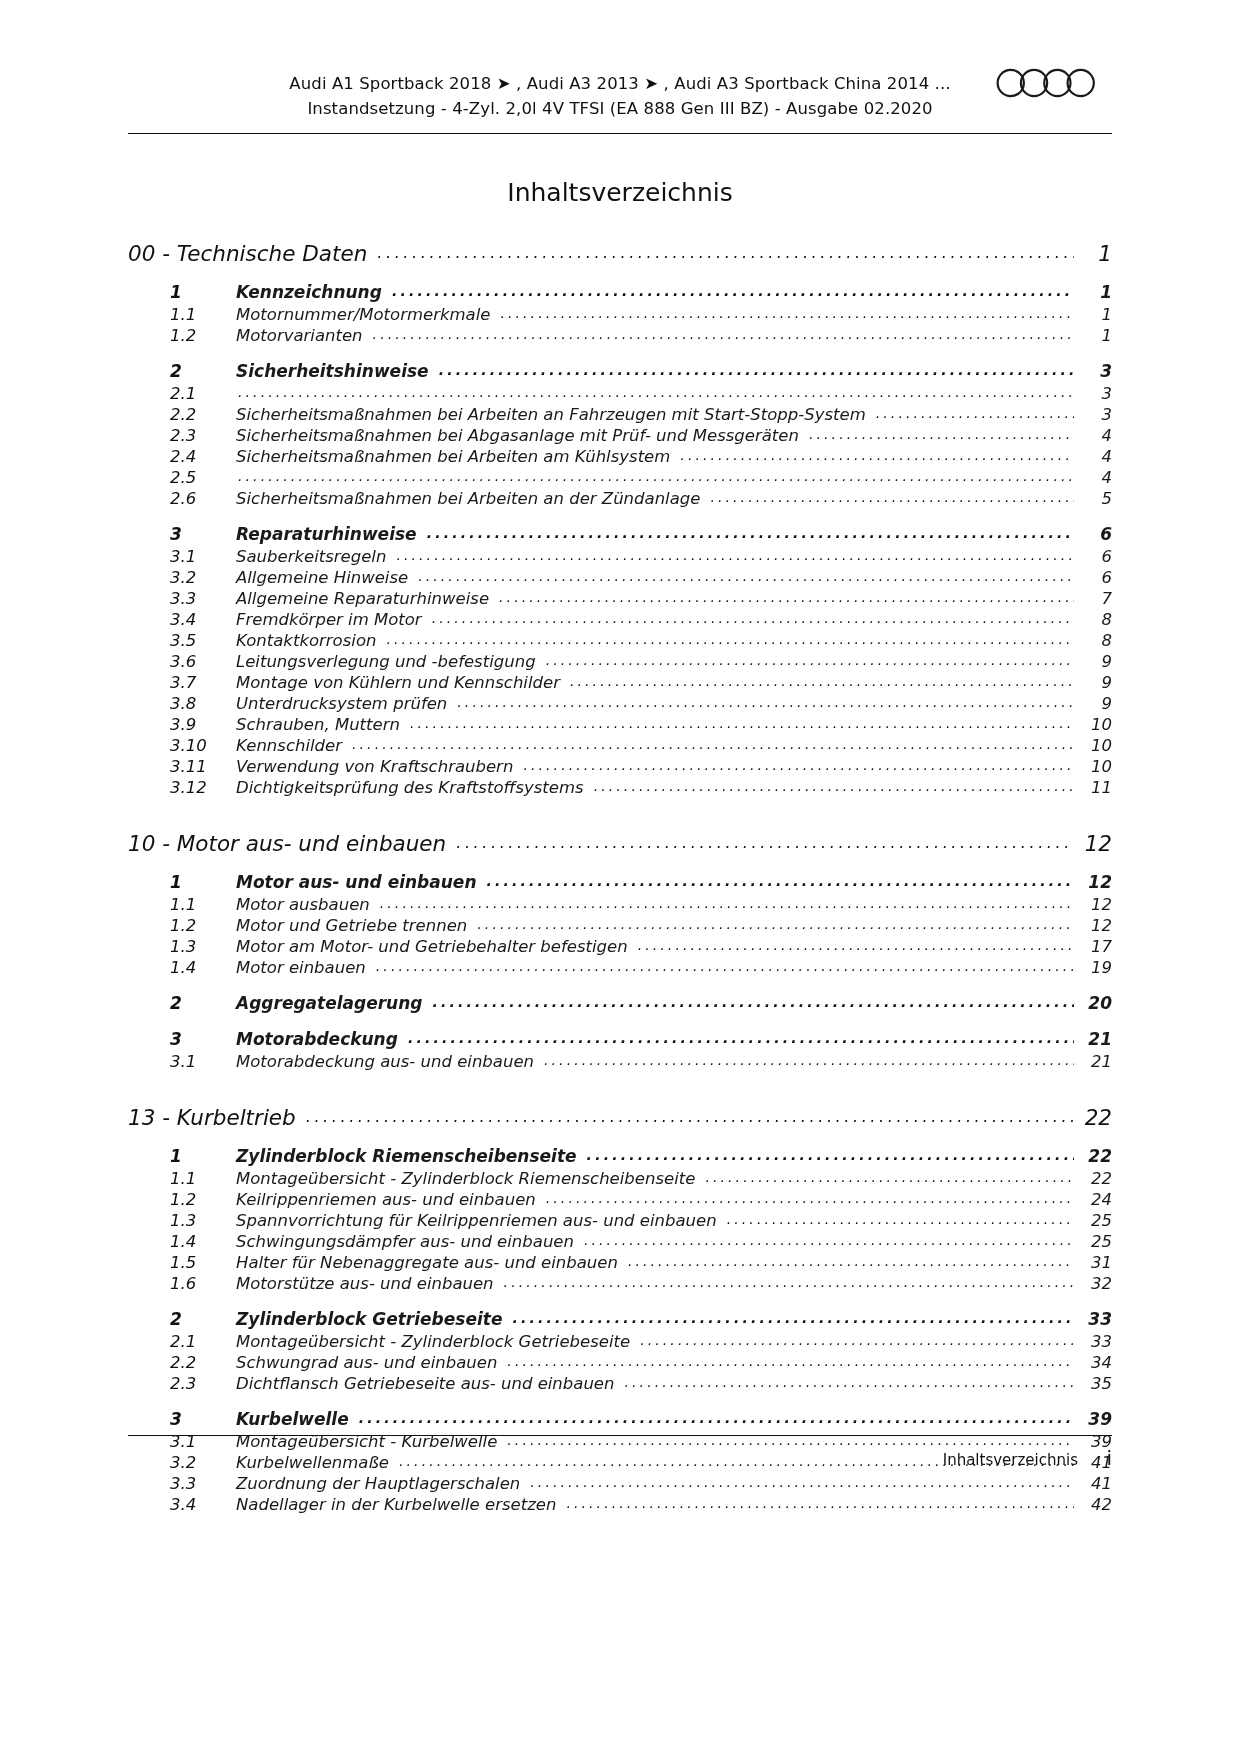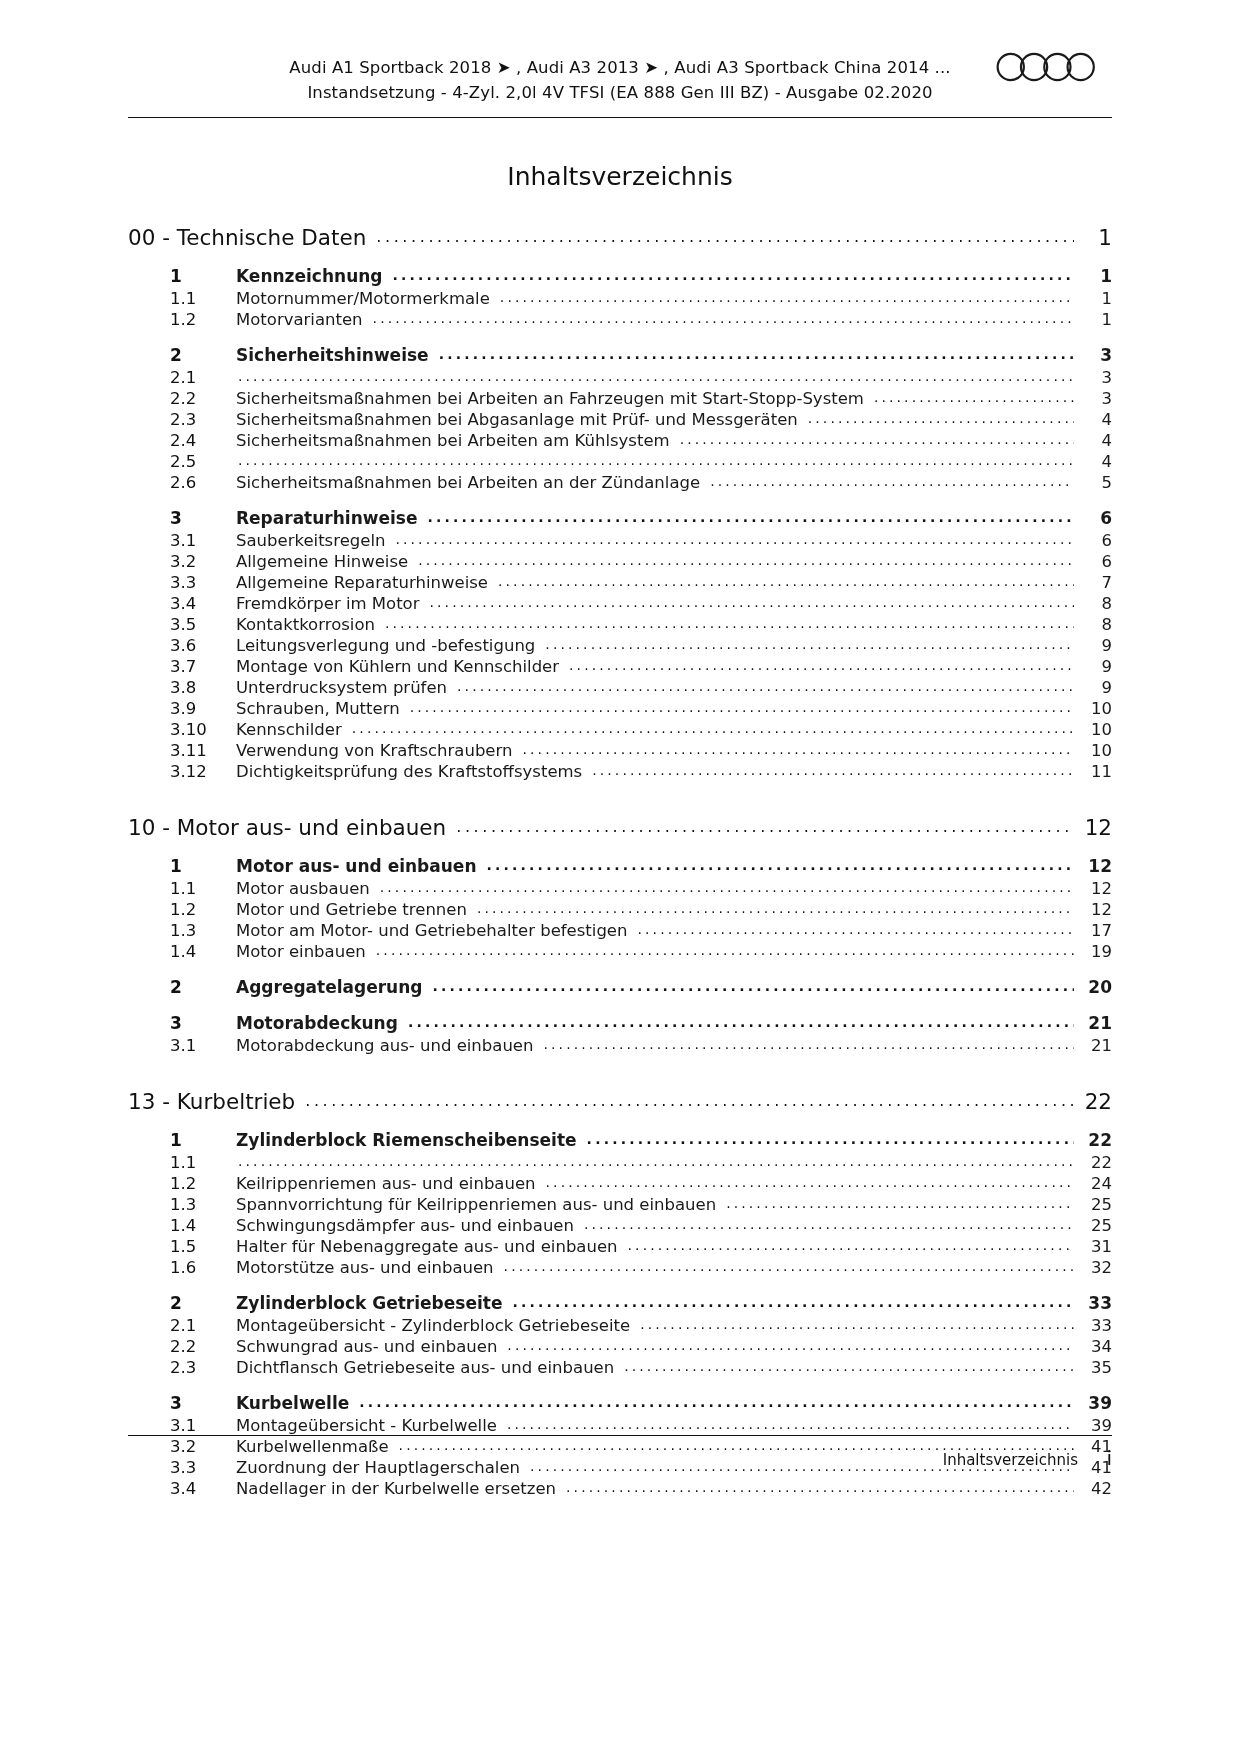--- a/index.html
+++ b/index.html
@@ -13,21 +13,21 @@
     font-family: "DejaVu Sans", sans-serif;
     color: #1a1a1a;
     position: relative;
     overflow: hidden;
   }
   .page {
     position: relative;
     width: 1240px;
     height: 1526px;
     box-sizing: border-box;
-    padding: 0 128px;
+    padding: 16px 128px;
   }
 
   
   .header {
     padding-top: 56px;
     position: relative;
   }
   .header-lines {
     text-align: center;
     line-height: 1.5;
@@ -60,20 +60,21 @@
   }
 
   
   .toc {
     margin-top: 6px;
   }
   .toc-row {
     display: flex;
     align-items: baseline;
     white-space: nowrap;
+    font-style: italic;
   }
   .num {
     flex: 0 0 auto;
     text-align: left;
   }
   .label {
     flex: 0 0 auto;
     padding-right: 8px;
   }
   .dots {
@@ -382,20 +383,21 @@
         <span class="pageno">22</span>
       </div>
       <div class="toc-row lvl1">
         <span class="num">1</span>
         <span class="label">Zylinderblock Riemenscheibenseite</span>
         <span class="dots">..................................................................................................................</span>
         <span class="pageno">22</span>
       </div>
       <div class="toc-row lvl2">
         <span class="num">1.1</span>
+        <span class="label">Montageübersicht - Zylinderblock Riemenscheibenseite</span>
         <span class="dots">..................................................................................................................</span>
         <span class="pageno">22</span>
       </div>
       <div class="toc-row lvl2">
         <span class="num">1.2</span>
         <span class="label">Keilrippenriemen aus- und einbauen</span>
         <span class="dots">..................................................................................................................</span>
         <span class="pageno">24</span>
       </div>
       <div class="toc-row lvl2">

